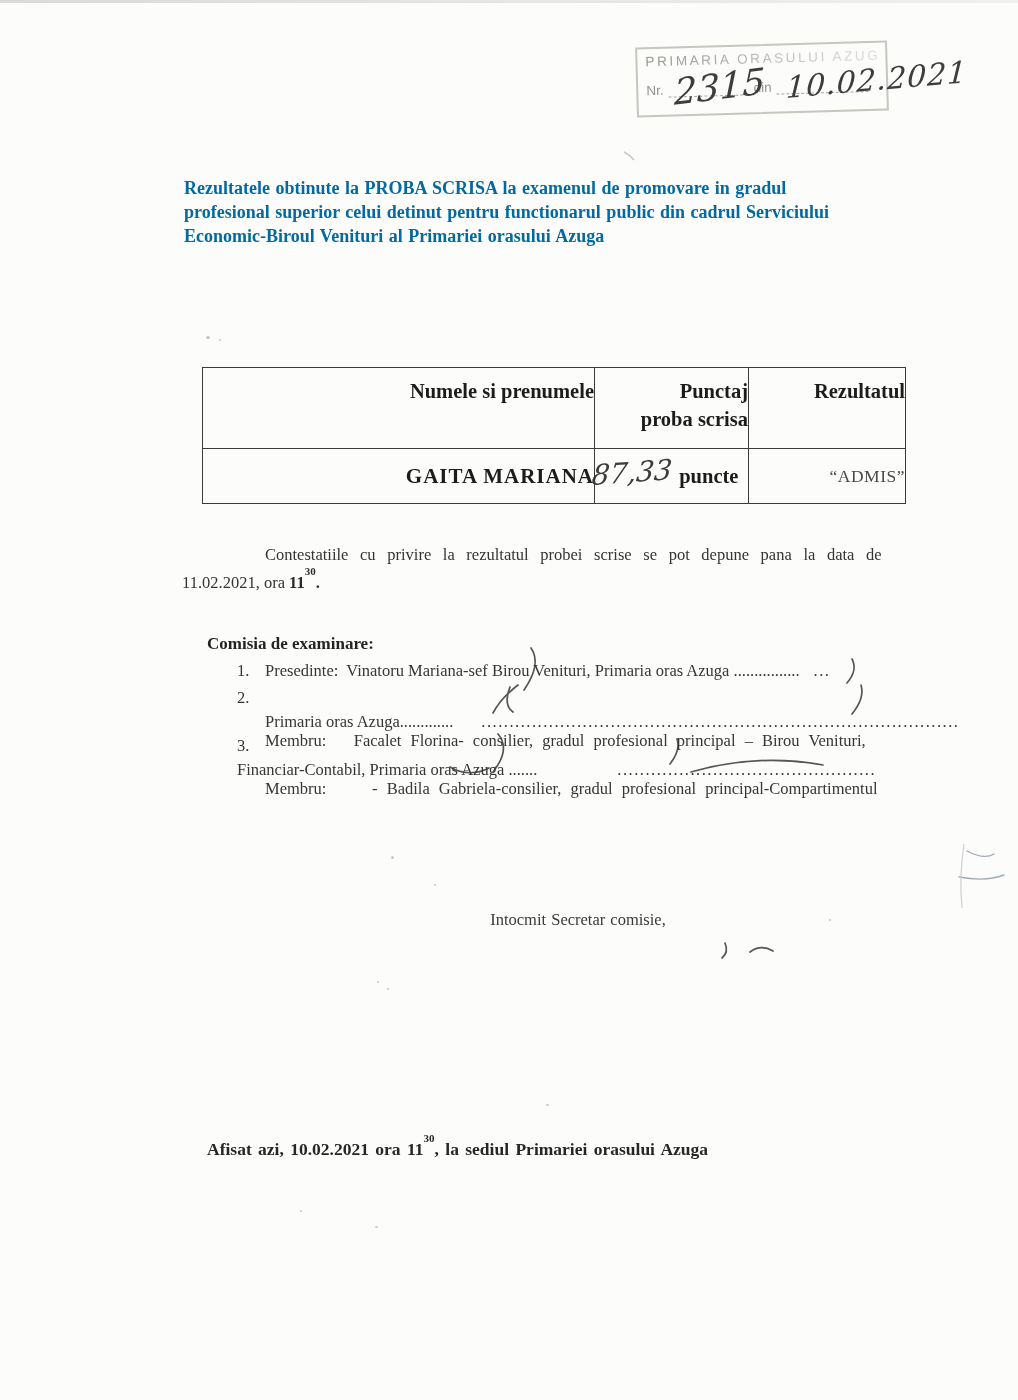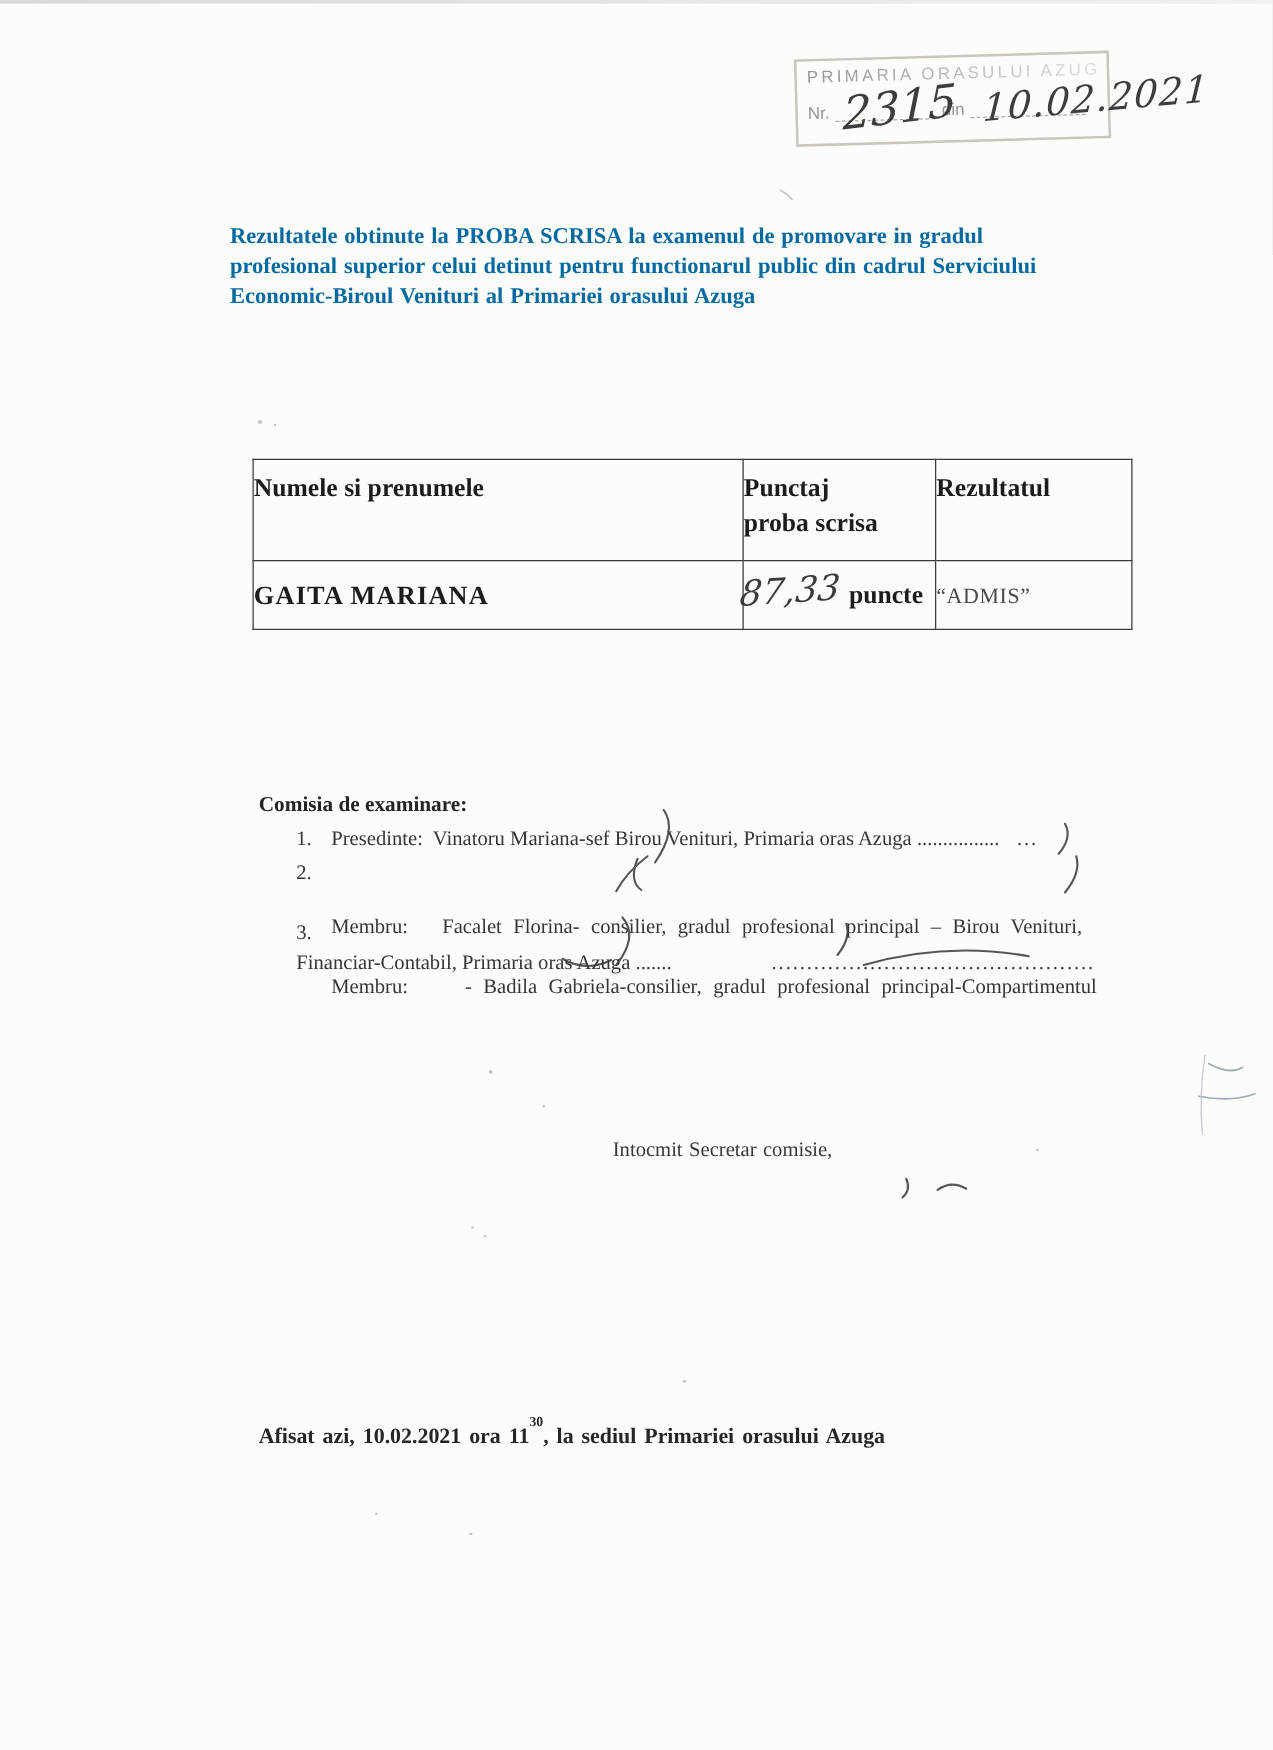--- a/index.html
+++ b/index.html
@@ -22,21 +22,21 @@
   .hw-nr{left:674px;top:66px;font-size:36px;transform:rotate(-7deg) skewX(-8deg);}
   .hw-date{left:786px;top:62px;font-size:30px;transform:rotate(-5deg) skewX(-8deg);letter-spacing:1px;}
 
   
   .title{position:absolute;left:184px;top:176px;width:800px;text-align:left;
          font-weight:bold;font-size:18px;line-height:24px;color:#0369a1;word-spacing:1px;}
 
   
   .results{position:absolute;left:202px;top:367px;width:702px;border-collapse:collapse;
            table-layout:fixed;color:#1c1c1c;}
-  .results th,.results td{border:1.5px solid #3a3a3a;text-align:left;padding:0;}
+  .results th,.results td{border:1.5px solid #3a3a3a;text-align:right;padding:0;}
   .results .c1{width:391px;}.results .c2{width:153px;}.results .c3{width:156px;}
   .results thead th{height:71px;vertical-align:top;padding-top:9px;font-size:20.5px;
            font-weight:bold;line-height:28px;}
   .results tbody td{height:54px;vertical-align:middle;}
   .name-cell{font-size:21px;font-weight:bold;letter-spacing:1px;}
   .score-cell{text-align:left !important;}
   .score-hw{display:inline-block;font-family:"DejaVu Serif",serif;font-style:italic;font-size:28px;
            color:#3c3c3c;transform:rotate(-4deg) skewX(-10deg);margin:-8px 7px 0 -3px;vertical-align:middle;}
   .score-unit{font-weight:bold;font-size:20.5px;vertical-align:middle;}
   .result-cell{font-size:17.5px;color:#4a4a4a;letter-spacing:.5px;}
@@ -105,28 +105,33 @@
       <tr>
         <td class="c1 name-cell">GAITA MARIANA</td>
         <td class="c2 score-cell">
           <span class="score-hw">87,33</span><span class="score-unit">puncte</span>
         </td>
         <td class="c3 result-cell">“ADMIS”</td>
       </tr>
     </tbody>
   </table>
 
+  <div class="contest">
+    <div class="l1">Contestatiile cu privire la rezultatul probei scrise se pot depune pana la data de</div>
+    <div class="l2"><span>11.02.2021, ora </span><b><span>11</span><sup class="sp">30</sup><span>.</span></b></div>
+  </div>
 
   <div class="heading">Comisia de examinare:</div>
 
   <span class="num" style="left:237px;top:661px;">1.</span>
   <div class="ln" style="left:265px;top:661px;"><span>Presedinte:&nbsp; Vinatoru Mariana-sef Birou Venituri, Primaria oras Azuga ................</span><span class="tail dots">...</span></div>
 
   <span class="num" style="left:237px;top:688px;">2.</span>
   <div class="ln ws5" style="left:265px;top:688px;">Membru:&nbsp;&nbsp; Facalet Florina- consilier, gradul profesional principal – Birou Venituri,</div>
+  <div class="ln" style="left:265px;top:712px;"><span>Primaria oras Azuga.............</span><span class="gap28"></span><span class="dots">.....................................................................................</span></div>
 
   <span class="num" style="left:237px;top:736px;">3.</span>
   <div class="ln ws5" style="left:265px;top:736px;">Membru:&nbsp;&nbsp;&nbsp;&nbsp; - Badila Gabriela-consilier, gradul profesional principal-Compartimentul</div>
   <div class="ln" style="left:237px;top:760px;"><span>Financiar-Contabil, Primaria oras Azuga .......</span><span class="gap80"></span><span class="dots">..............................................</span></div>
 
   <div class="secy">
     <div>Intocmit Secretar comisie,</div>
   </div>
 
   <div class="footer"><span>Afisat azi, 10.02.2021 ora </span><span>11</span><sup class="sp">30</sup><span>, la sediul Primariei orasului Azuga</span></div>

